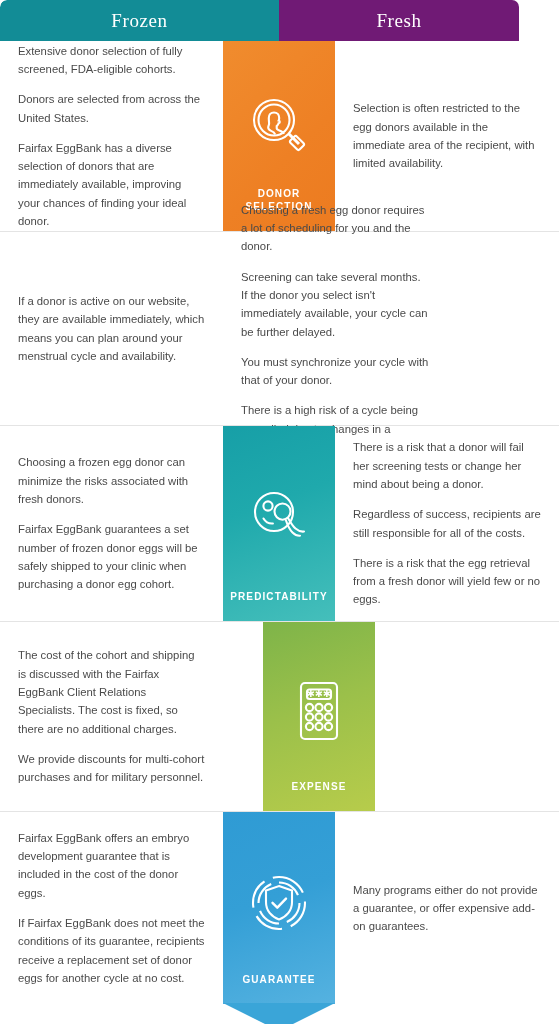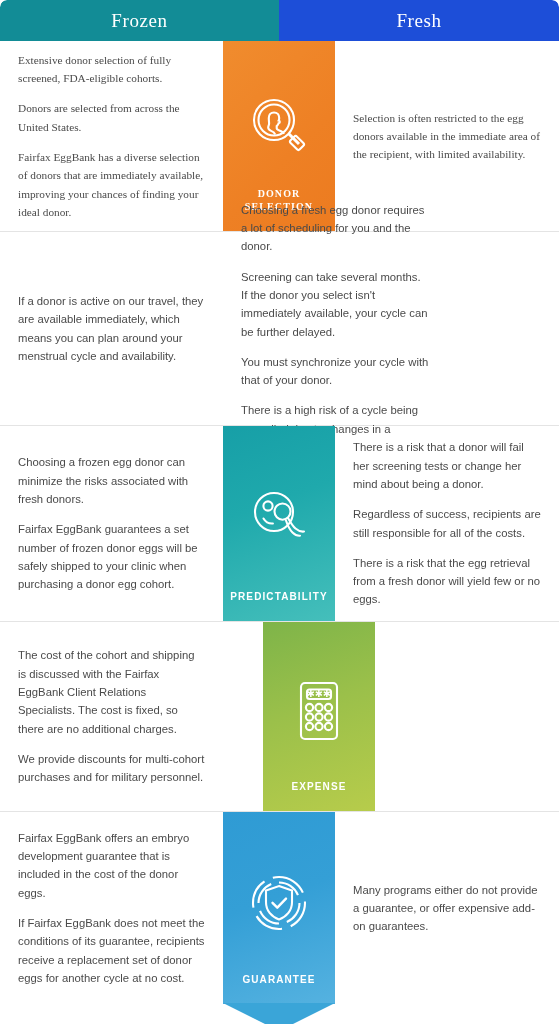--- a/index.html
+++ b/index.html
@@ -36,22 +36,22 @@
     letter-spacing: 0.6px;
     color: #ffffff;
     font-family: "Liberation Serif", serif;
   }
   .header-frozen {
     width: 279px;
     background: #128C96;
     border-radius: 7px 0 0 0;
   }
   .header-fresh {
-    width: 280px;
-    background: #1d4ed8;
+    width: 240px;
+    background: #701a75;
     border-radius: 0 7px 0 0;
   }
 
   
   .rows {
     position: absolute;
     top: 41px; left: 0;
     width: 559px;
   }
   .row {
@@ -149,21 +149,21 @@
 
 <div class="infographic">
 
   <div class="header">
     <div class="header-cell header-frozen">Frozen</div>
     <div class="header-cell header-fresh">Fresh</div>
   </div>
 
   <div class="rows">
 
-    <div class="row" style="height:191px;font-family:Liberation Serif, serif;">
+    <div class="row" style="height:191px;">
       <div class="col-left">
         <p>Extensive donor selection of fully screened, FDA-eligible cohorts.</p>
         <p>Donors are selected from across the United States.</p>
         <p>Fairfax EggBank has a diverse selection of donors that are immediately available, improving your chances of finding your ideal donor.</p>
       </div>
       <div class="col-center banner-1">
         <div class="icon-wrap">
           <svg class="ico" width="62" height="62" viewBox="0 0 62 62" fill="none" stroke="#ffffff" stroke-width="2.1">
             <circle cx="26" cy="26" r="20"></circle>
             <circle cx="26" cy="26" r="15.5"></circle>
@@ -175,21 +175,21 @@
         </div>
         <div class="banner-label">DONOR SELECTION</div>
       </div>
       <div class="col-right">
         <p>Selection is often restricted to the egg donors available in the immediate area of the recipient, with limited availability.</p>
       </div>
     </div>
 
     <div class="row" style="height:194px;">
       <div class="col-left">
-        <p>If a donor is active on our travel, they are available immediately, which means you can plan around your menstrual cycle and availability.</p>
+        <p>If a donor is active on our website, they are available immediately, which means you can plan around your menstrual cycle and availability.</p>
       </div>
       <div class="col-right">
         <p>Choosing a fresh egg donor requires a lot of scheduling for you and the donor.</p>
         <p>Screening can take several months. If the donor you select isn't immediately available, your cycle can be further delayed.</p>
         <p>You must synchronize your cycle with that of your donor.</p>
         <p>There is a high risk of a cycle being cancelled due to changes in a donor's life.</p>
       </div>
     </div>
 
     <div class="row" style="height:196px;">

